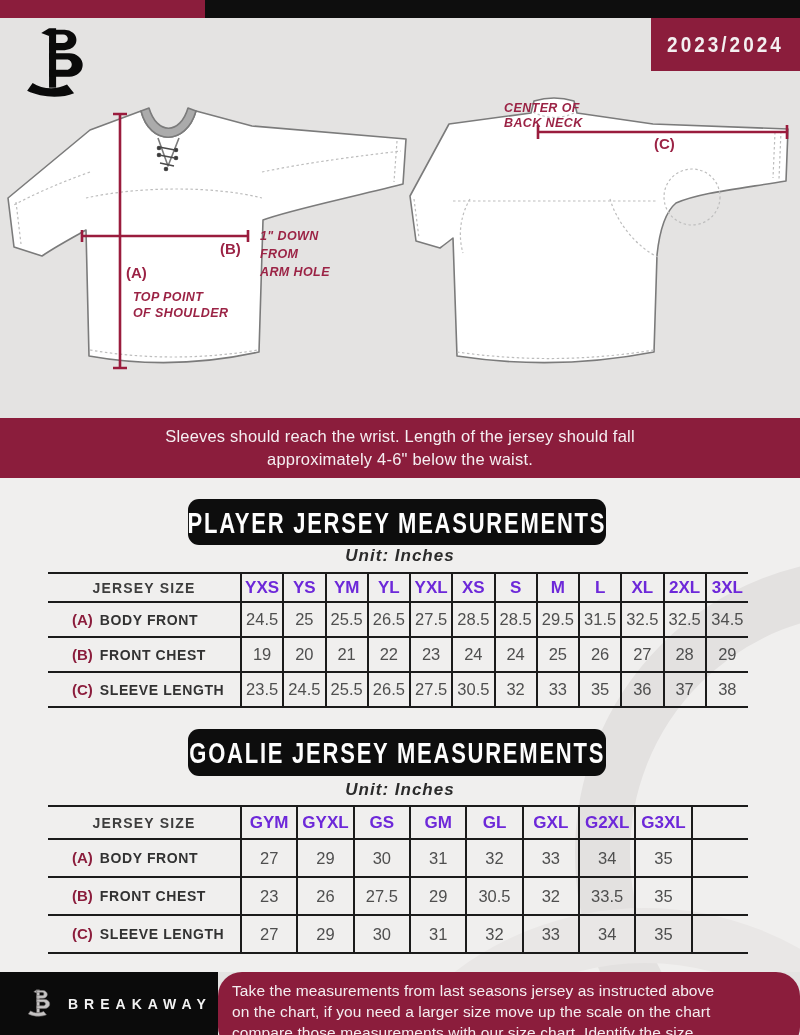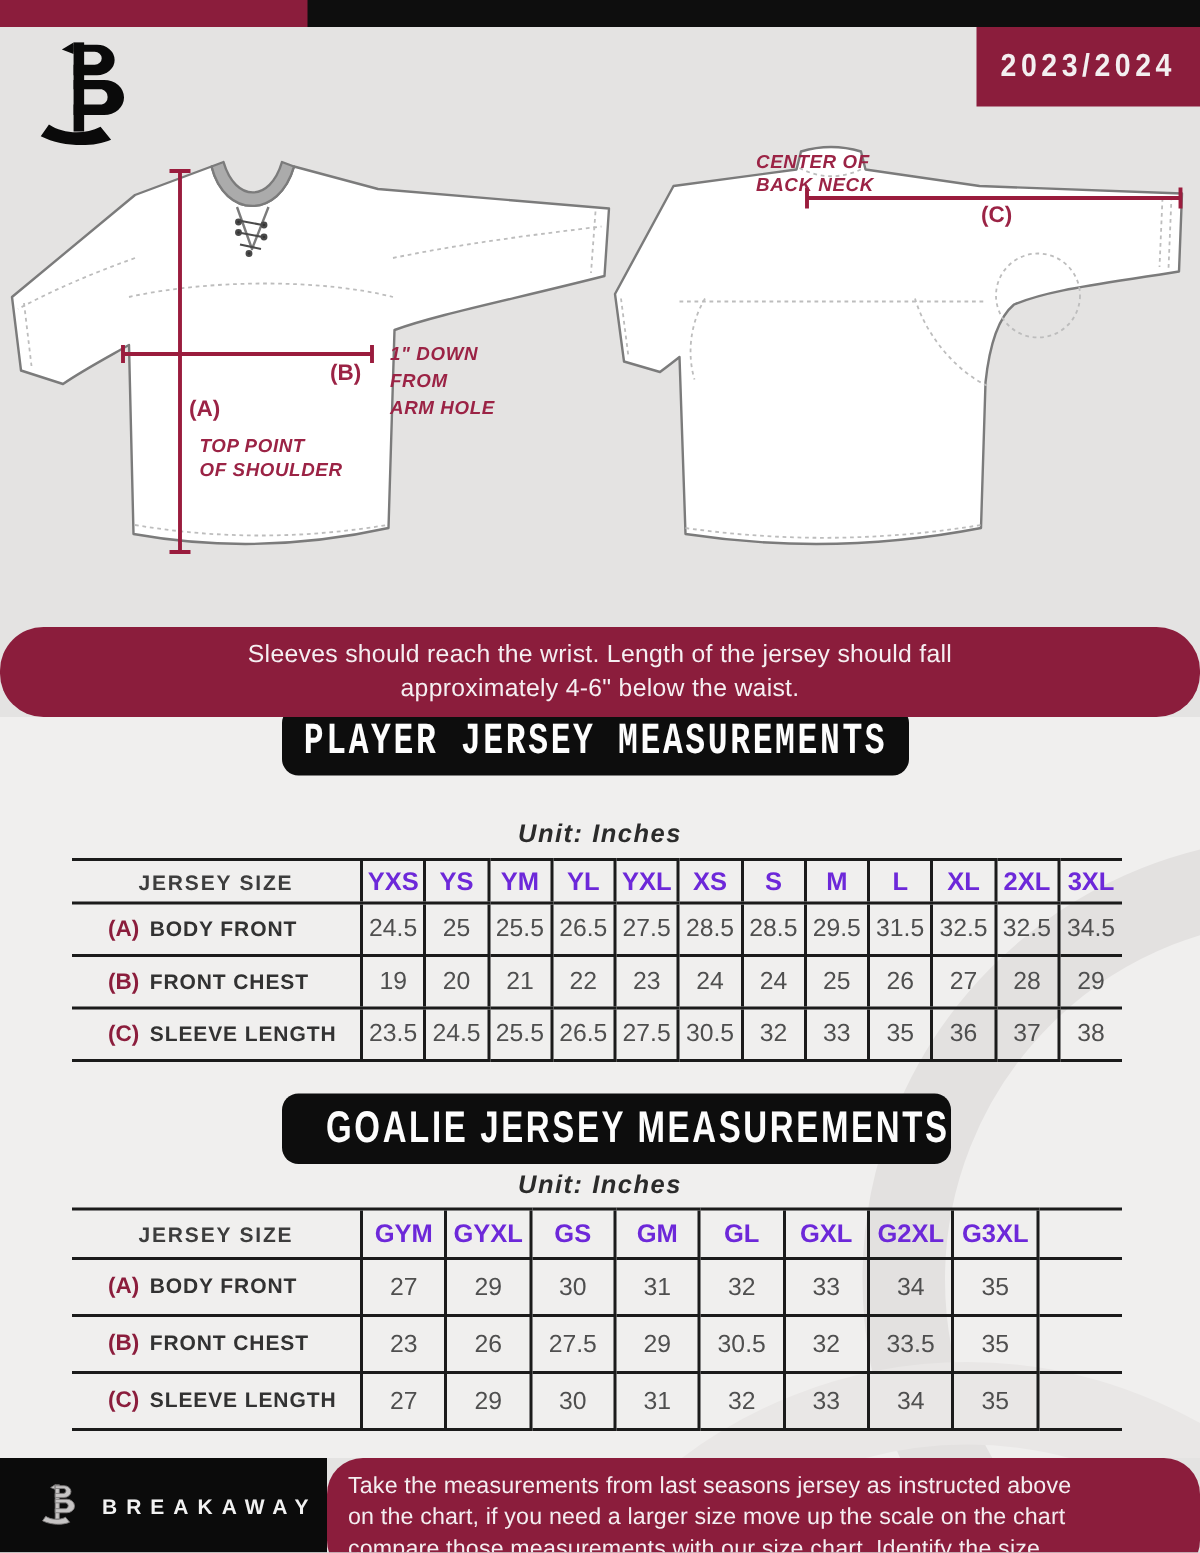--- a/index.html
+++ b/index.html
@@ -35,34 +35,34 @@
   #a-key{left:126px;top:264px;}
   #a-note{left:133px;top:289px;}
   #b-key{left:220px;top:240px;}
   #b-note{left:260px;top:227px;line-height:18px;}
   #c-key{left:654px;top:135px;}
   #c-note{left:504px;top:81px;line-height:15px;margin-top:20px;}
   .diagram-svg{position:absolute;left:0;top:0;z-index:1;}
   
   .banner{
     position:absolute;left:0;top:418px;width:800px;height:60px;background:var(--maroon);
-    display:flex;flex-direction:column;align-items:center;justify-content:center;z-index:3;border-radius:29px;
+    display:flex;flex-direction:column;align-items:center;justify-content:center;z-index:3;
   }
   .banner div{color:#f5eef1;font-size:16.5px;line-height:23px;letter-spacing:.2px;}
   
   .section2{position:absolute;left:0;top:478px;width:800px;height:494px;background:#f0efee;overflow:hidden;}
   .wm{position:absolute;border-radius:50%;border:55px solid #e3e1e0;}
   .wm1{width:480px;height:480px;left:575px;top:80px;}
   .wm2{width:520px;height:520px;left:330px;top:430px;border-color:#e9e7e6;}
   .black-pill{
     position:absolute;left:188px;width:418px;height:46px;background:#0d0d0d;border-radius:11px;
     display:flex;align-items:center;justify-content:center;
   }
-  #player-heading{top:471px;font-family:Liberation Mono, monospace;}
-  #goalie-heading{top:729px;height:47px;padding-left:28px;}
+  #player-heading{top:499px;}
+  #goalie-heading{top:729px;height:47px;}
   .black-pill span{color:#fdfdfd;font-weight:bold;font-size:25px;letter-spacing:2px;transform:scale(.88,1.18);white-space:nowrap;}
   .unit{
     position:absolute;left:0;width:800px;text-align:center;font-style:italic;font-weight:600;
     font-size:17px;color:#2b2b2b;letter-spacing:1px;
   }
   #unit-player{top:546px;}
   #unit-goalie{top:780px;}
   
   table.size{position:absolute;left:48px;border-collapse:collapse;table-layout:fixed;width:700px;background:transparent;}
   #player-table{top:572px;}

